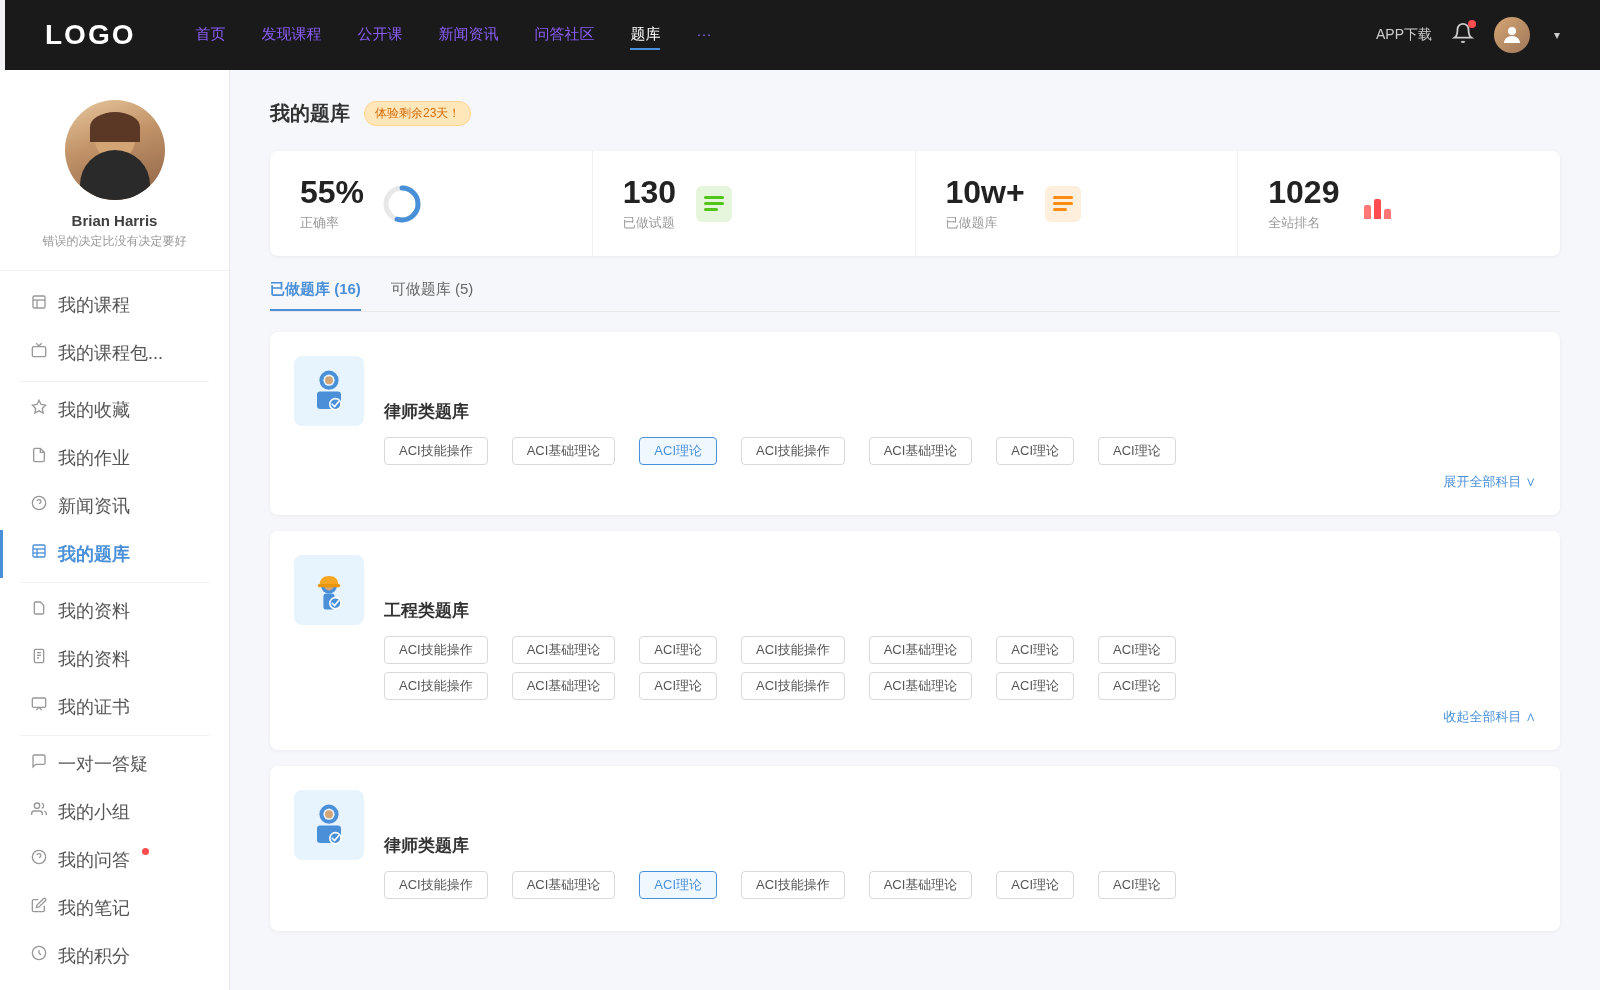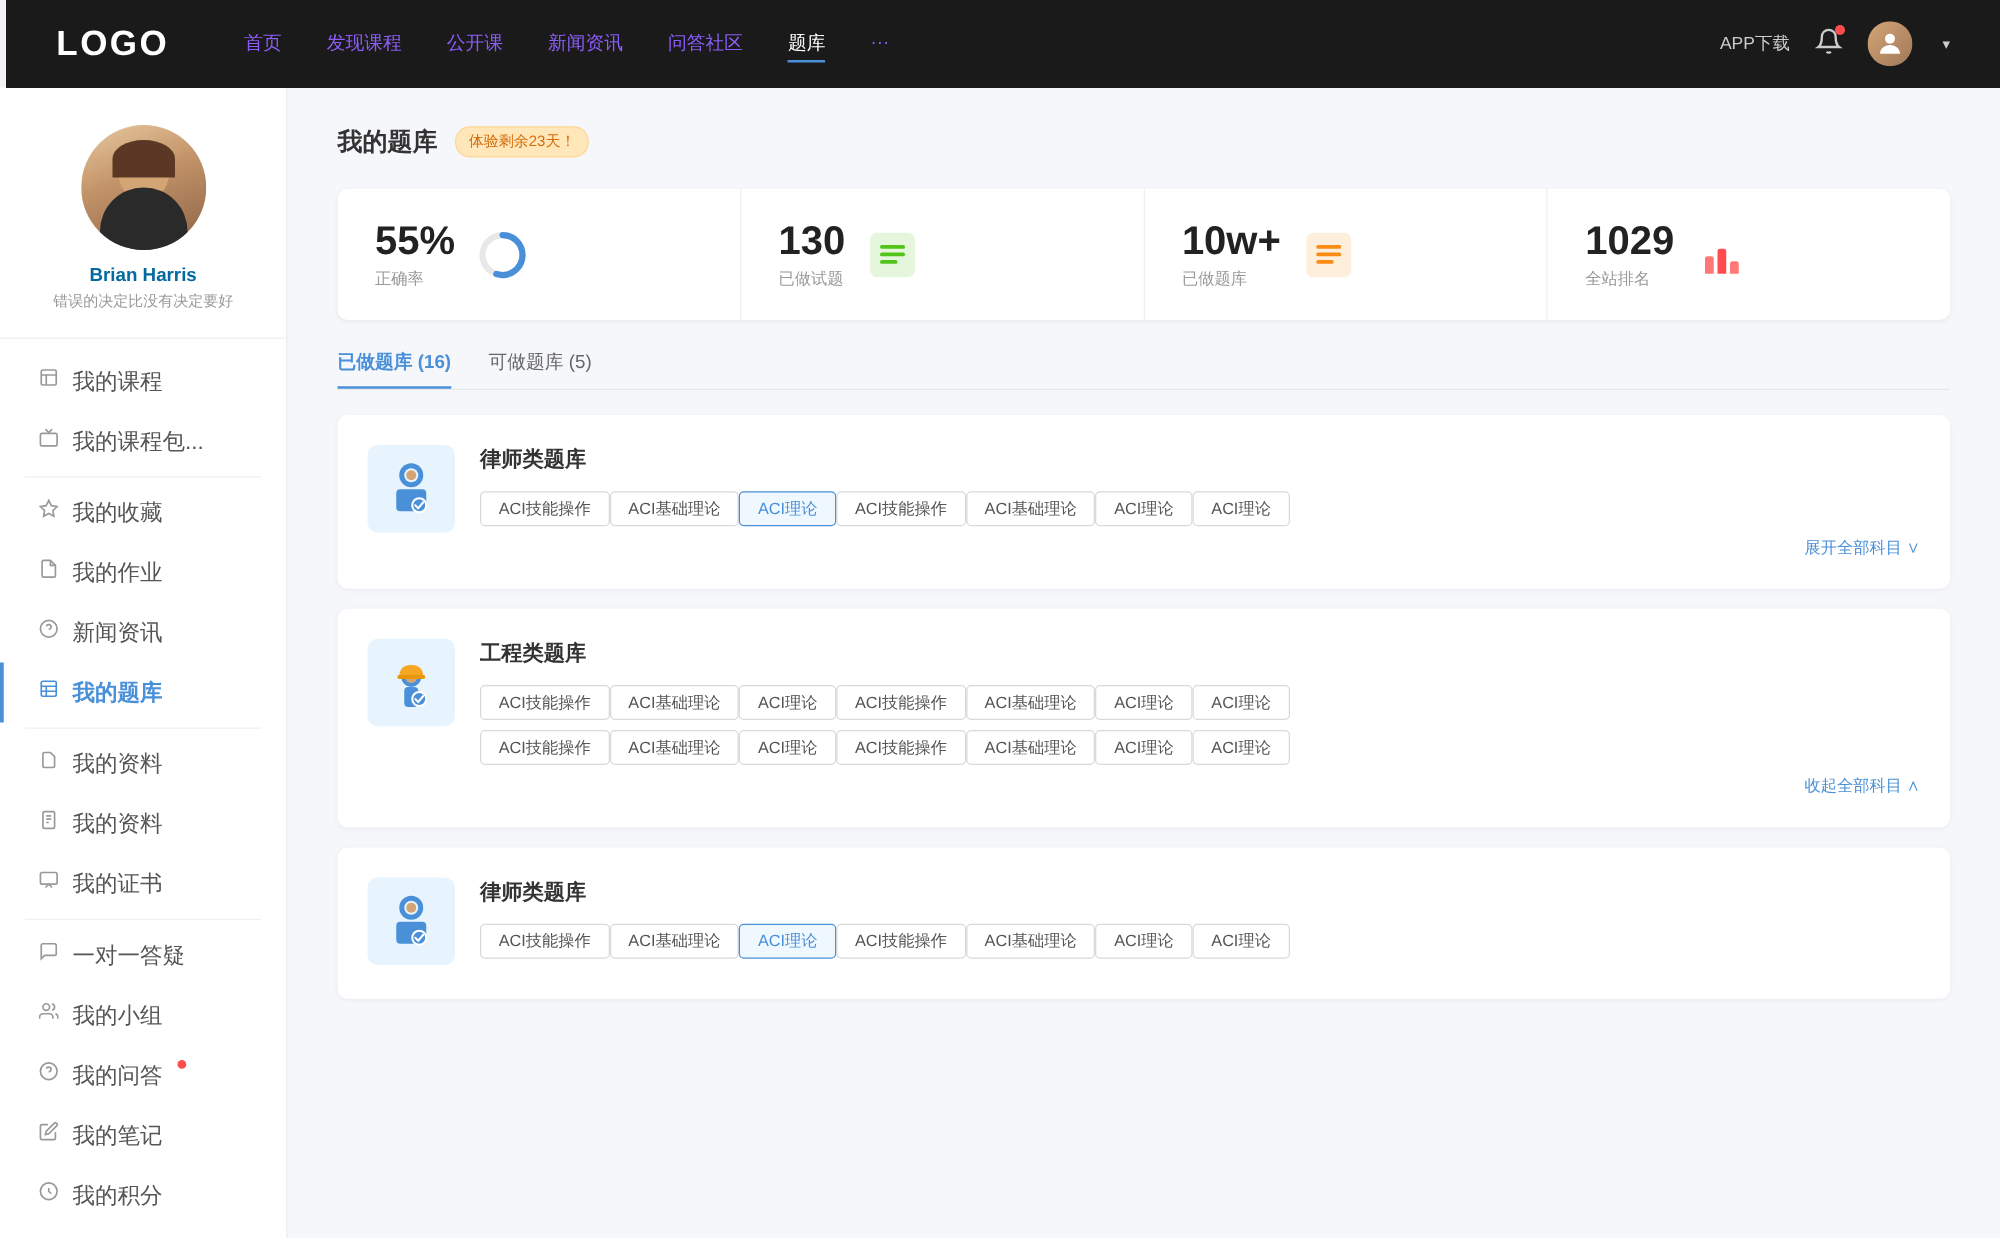--- a/index.html
+++ b/index.html
@@ -123,21 +123,21 @@
     .avatar-body {
       width: 70px; height: 50px;
       background: #2a2a2a;
       border-radius: 35px 35px 0 0;
       position: absolute;
       bottom: 0; left: 50%; transform: translateX(-50%);
     }
     .sidebar-name {
       font-size: 15px;
       font-weight: 600;
-      color: #0369a1;
+      color: #404040;
       margin-bottom: 4px;
     }
     .sidebar-slogan {
       font-size: 12px;
       color: #999;
     }
     .sidebar-menu {
       padding: 10px 0;
     }
     .sidebar-item {
@@ -279,31 +279,31 @@
       gap: 20px;
     }
     .qbank-icon {
       width: 70px; height: 70px;
       background: #e8f4fd;
       border-radius: 8px;
       display: flex; align-items: center; justify-content: center;
       flex-shrink: 0;
     }
     .qbank-icon svg { width: 44px; height: 44px; }
-    .qbank-content { flex: 1; }
+    .qbank-content { flex: 1; margin-top: 44px; }
     .qbank-title {
       font-size: 17px;
       font-weight: 600;
       color: #333;
       margin-bottom: 14px;
     }
     .tags-row {
       display: flex;
       flex-wrap: wrap;
-      gap: 0;
+      gap: 24px;
       margin-bottom: 8px;
       align-items: flex-end;
     }
     .tag {
       border: 1px solid #d9d9d9;
       border-radius: 4px;
       padding: 4px 14px;
       font-size: 13px;
       color: #555;
       cursor: pointer;

